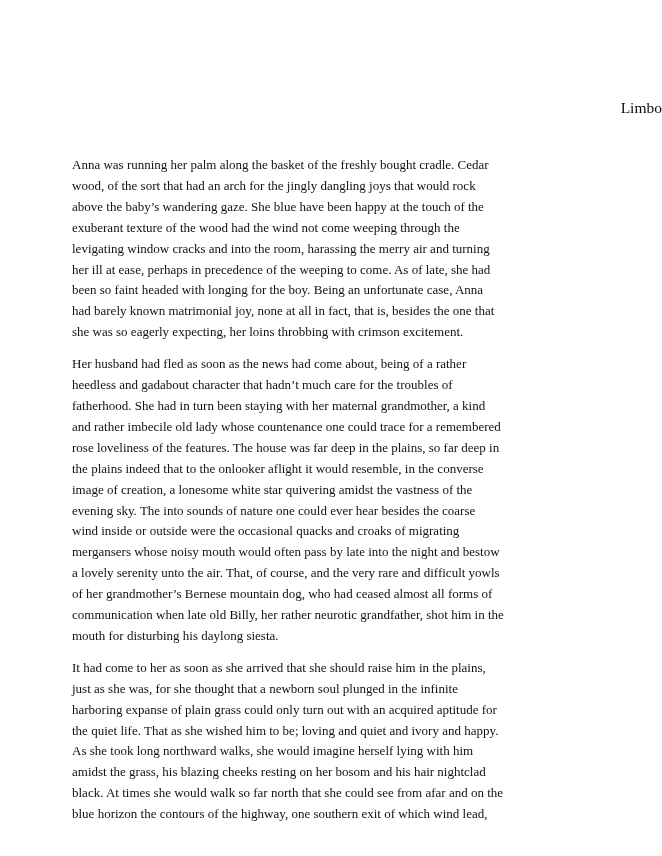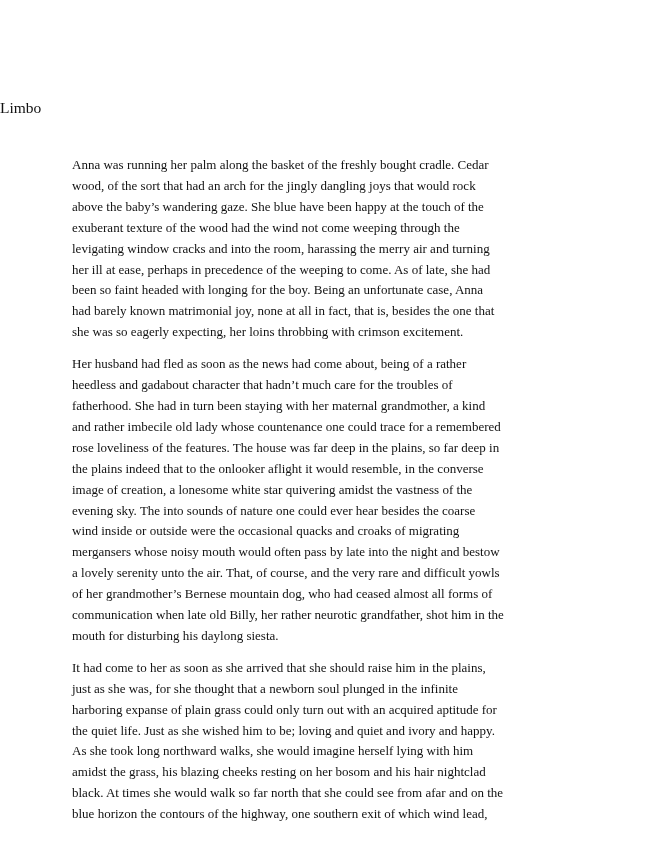--- a/index.html
+++ b/index.html
@@ -1,18 +1,18 @@
 <!DOCTYPE html>
 <html><head>
 <meta charset="utf-8">
 <style>
   html, body { margin: 0; padding: 0; background: #ffffff; }
   body { width: 662px; height: 856px; position: relative; overflow: hidden;
          font-family: "Liberation Serif", "DejaVu Serif", serif; color: #111111; }
-  .title { position: absolute; top: 98px; left: 0; width: 662px; text-align: left;
+  .title { position: absolute; top: 98px; left: 0; width: 662px; text-align: right;
            font-size: 15.5px; line-height: 20px; }
   .page { position: absolute; left: 72px; top: 155px; width: 520px; }
   .para { margin: 0 0 11px 0; }
   .line { display: block; font-size: 13px; line-height: 20.9px; white-space: nowrap; }
 </style>
 </head>
 <body>
 
 <div class="title">Limbo</div>
 
@@ -41,19 +41,19 @@
     <span class="line">mergansers whose noisy mouth would often pass by late into the night and bestow</span>
     <span class="line">a lovely serenity unto the air. That, of course, and the very rare and difficult yowls</span>
     <span class="line">of her grandmother’s Bernese mountain dog, who had ceased almost all forms of</span>
     <span class="line">communication when late old Billy, her rather neurotic grandfather, shot him in the</span>
     <span class="line">mouth for disturbing his daylong siesta.</span>
   </p>
   <p class="para">
     <span class="line">It had come to her as soon as she arrived that she should raise him in the plains,</span>
     <span class="line">just as she was, for she thought that a newborn soul plunged in the infinite</span>
     <span class="line">harboring expanse of plain grass could only turn out with an acquired aptitude for</span>
-    <span class="line">the quiet life. Just as she wished him to be; loving and quiet and ivory and happy.</span>
+    <span class="line">the quiet life. That as she wished him to be; loving and quiet and ivory and happy.</span>
     <span class="line">As she took long northward walks, she would imagine herself lying with him</span>
     <span class="line">amidst the grass, his blazing cheeks resting on her bosom and his hair nightclad</span>
     <span class="line">black. At times she would walk so far north that she could see from afar and on the</span>
     <span class="line">blue horizon the contours of the highway, one southern exit of which wind lead,</span>
   </p>
 </div>
 
 </body></html>

